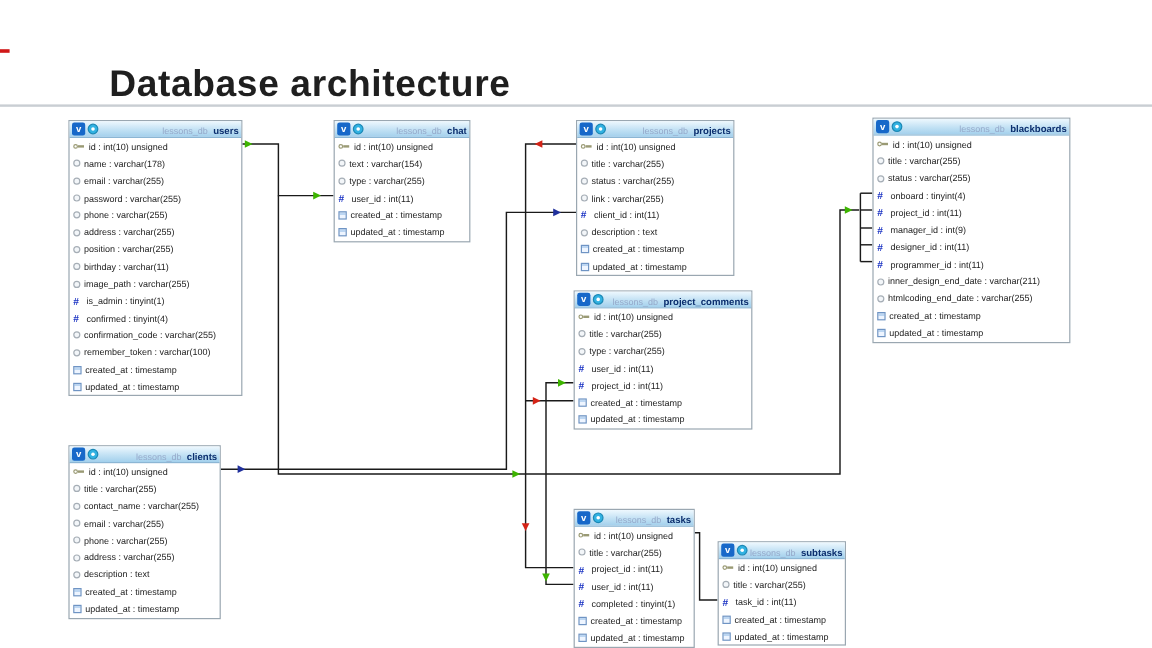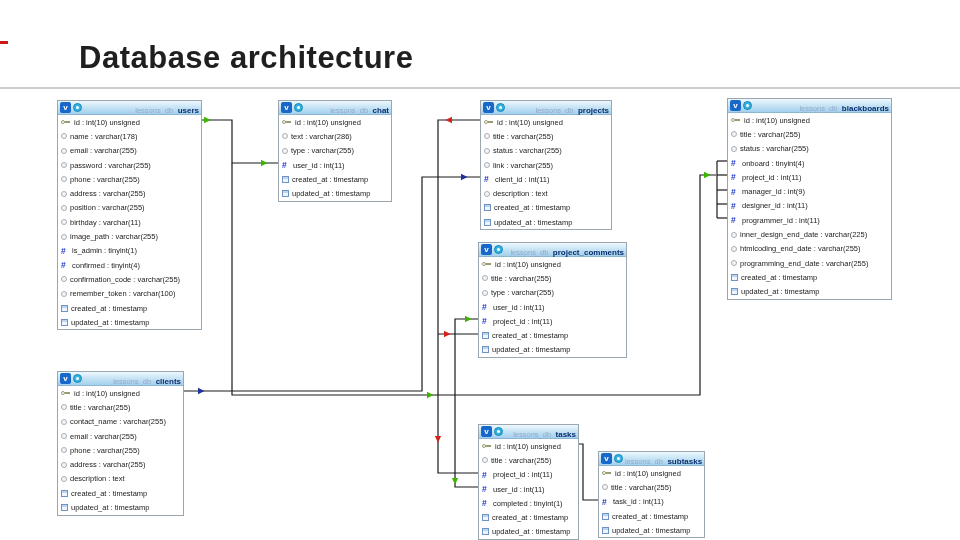--- a/index.html
+++ b/index.html
@@ -1,18 +1,18 @@
 <!DOCTYPE html>
 <html><head>
 <meta charset="utf-8">
 <style>
   html,body{margin:0;padding:0}
   body{width:960px;height:540px;overflow:hidden;background:#fff;font-family:"Liberation Sans",sans-serif}
   .slide{position:relative;width:960px;height:540px;background:#fff}
-  .page-title{position:absolute;left:75px;top:36px;margin:4px;font-size:31px;font-weight:700;color:#1f1f1f;letter-spacing:0.5px}
+  .page-title{position:absolute;left:75px;top:36px;margin:16px;font-size:31px;font-weight:700;color:#1f1f1f;letter-spacing:0.5px}
   .accent-mark{position:absolute;left:0;top:41px;width:8px;height:3px;background:#d01818}
   .title-rule{position:absolute;left:0;top:87px;width:960px;height:2px;background:#c9ced3}
   #canvas{position:absolute;left:0;top:0;width:960px;height:540px}
   #connectors{position:absolute;left:0;top:0;width:960px;height:540px}
   .tbl{position:absolute;border:1px solid #9aa7b1;background:#fff}
   .hdr{height:13px;display:flex;align-items:center;gap:2px;padding:0 2px;
        background:linear-gradient(180deg,#eef8fe 0%,#c2e1f4 55%,#a3d0ec 100%);
        border-bottom:1px solid #8cb6d4}
   .badge{width:11px;height:11px;flex:none;background:#1768c9;border-radius:2px;color:#fff;
          font-size:8px;font-weight:700;display:flex;align-items:center;justify-content:center;line-height:1}
@@ -157,21 +157,21 @@
           <span class="badge">v</span>
           <span class="opt"></span>
           <span class="ttl"><span class="pfx">lessons_db</span> <span class="tname">chat</span></span>
         </div>
         <div class="row">
           <span class="ic ic-key"></span>
           <span class="lbl">id : int(10) unsigned</span>
         </div>
         <div class="row">
           <span class="ic ic-col"></span>
-          <span class="lbl">text : varchar(286)</span>
+          <span class="lbl">text : varchar(154)</span>
         </div>
         <div class="row">
           <span class="ic ic-col"></span>
           <span class="lbl">type : varchar(255)</span>
         </div>
         <div class="row">
           <span class="ic ic-fk">#</span>
           <span class="lbl">user_id : int(11)</span>
         </div>
         <div class="row">
@@ -255,29 +255,25 @@
         <div class="row">
           <span class="ic ic-fk">#</span>
           <span class="lbl">designer_id : int(11)</span>
         </div>
         <div class="row">
           <span class="ic ic-fk">#</span>
           <span class="lbl">programmer_id : int(11)</span>
         </div>
         <div class="row">
           <span class="ic ic-col"></span>
-          <span class="lbl">inner_design_end_date : varchar(225)</span>
+          <span class="lbl">inner_design_end_date : varchar(211)</span>
         </div>
         <div class="row">
           <span class="ic ic-col"></span>
           <span class="lbl">htmlcoding_end_date : varchar(255)</span>
-        </div>
-        <div class="row">
-          <span class="ic ic-col"></span>
-          <span class="lbl">programming_end_date : varchar(255)</span>
         </div>
         <div class="row">
           <span class="ic ic-ts"></span>
           <span class="lbl">created_at : timestamp</span>
         </div>
         <div class="row">
           <span class="ic ic-ts"></span>
           <span class="lbl">updated_at : timestamp</span>
         </div>
       </div>

